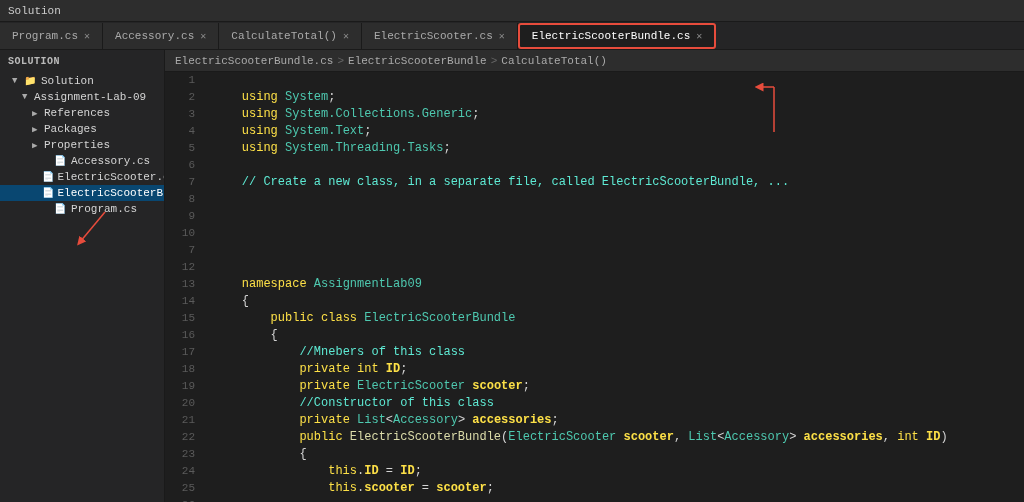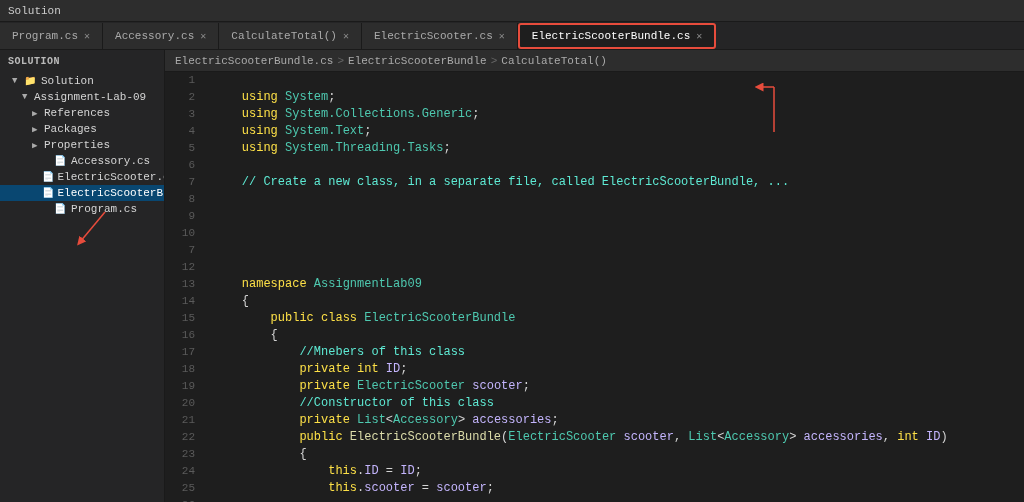--- a/index.html
+++ b/index.html
@@ -189,21 +189,21 @@
       white-space: pre;
       font-size: 12px;
       position: relative;
     }
 
     
     .kw { color: #fde047; }
     .type { color: #4ec9b0; }
     .comment { color: #5eead4; }
     .method { color: #dcdcaa; }
-    .var { color: #c4b5fd; }
+    .var { color: #fde047; font-weight: bold; }
     .ns { color: #4ec9b0; text-align: center; }
 
     .editor-wrapper {
       display: flex;
       flex-direction: column;
       flex: 1;
       overflow: hidden;
     }
   </style>
 </head>

